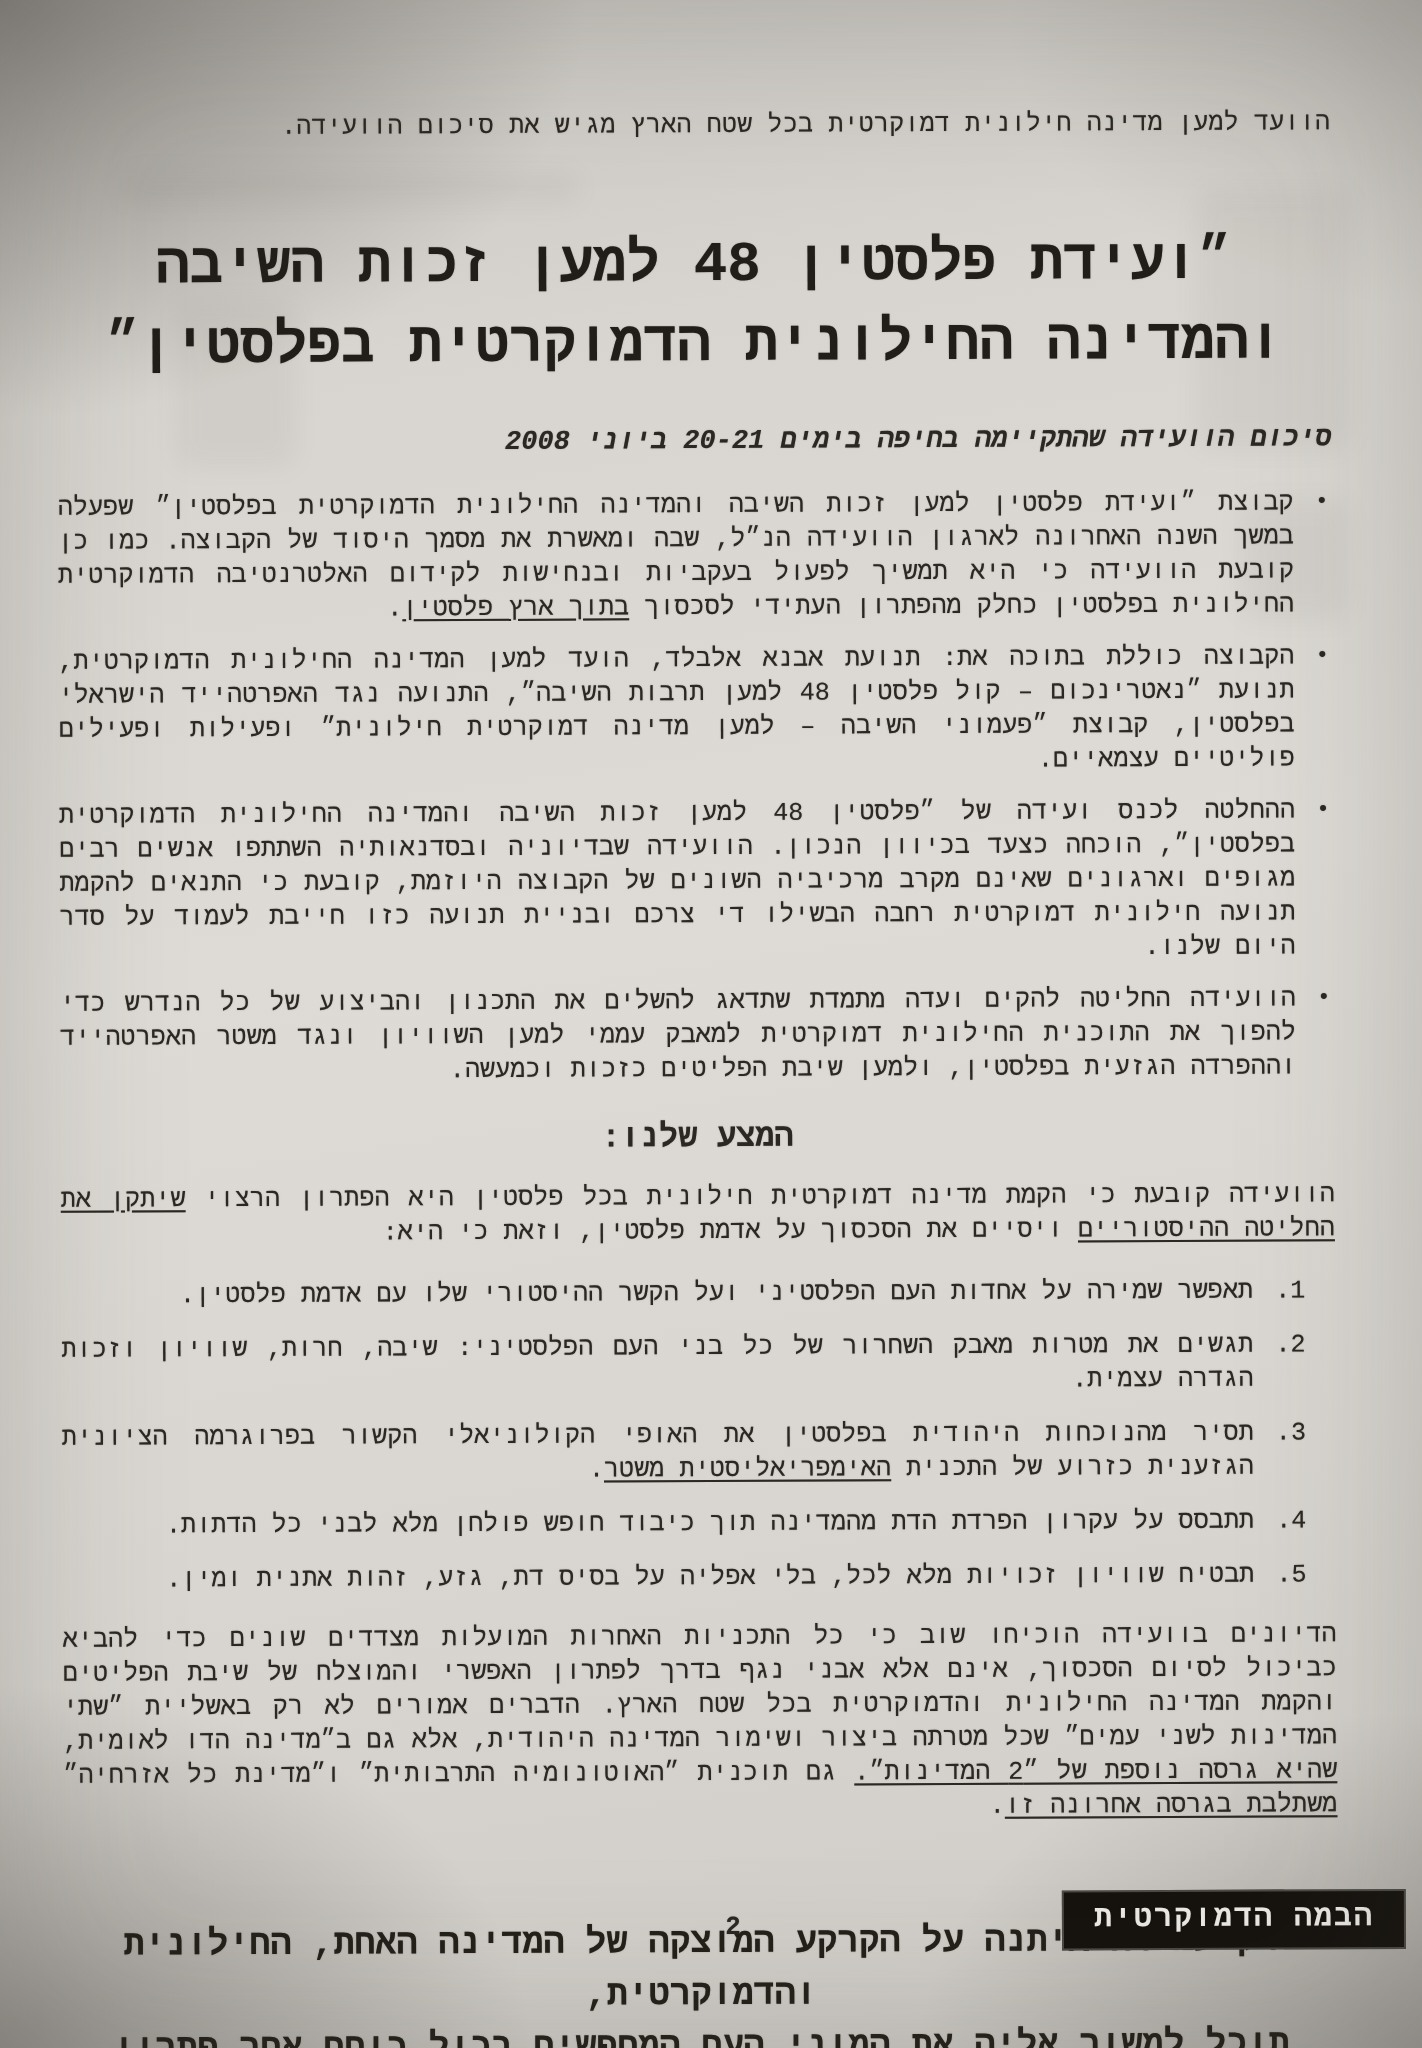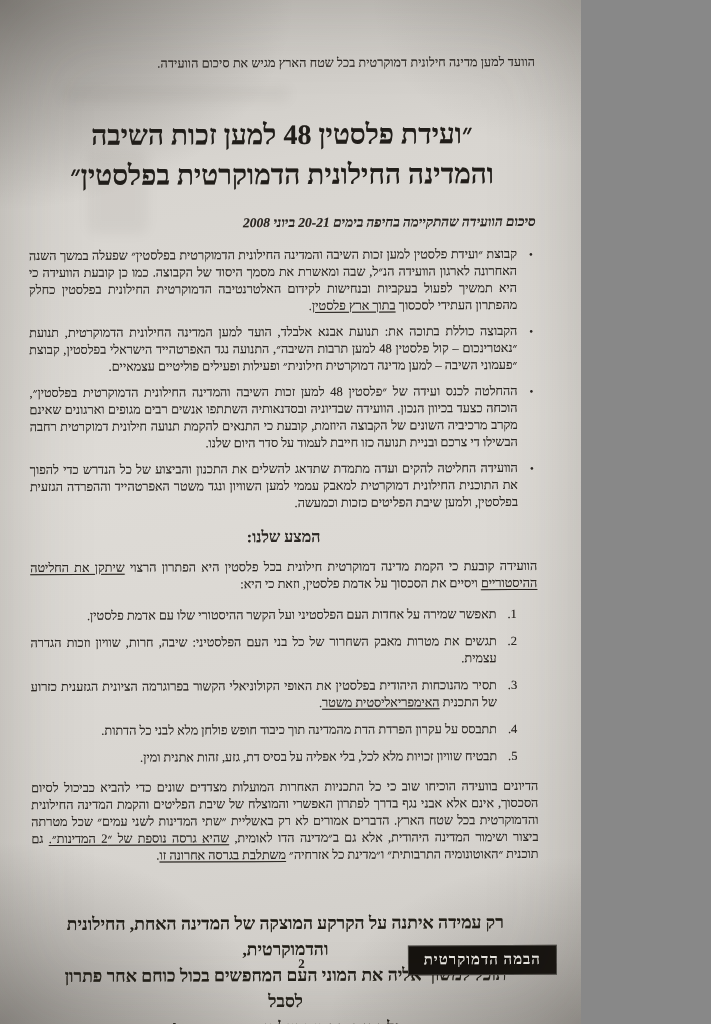--- a/index.html
+++ b/index.html
@@ -1,18 +1,18 @@
 <!DOCTYPE html>
 <html lang="he"><head>
 <meta charset="utf-8">
 <style>
   html,body{margin:0;padding:0;background:#888;}
   .photo{
-    position:relative;width:581px;height:1024px;overflow:hidden;
-    font-family:Liberation Serif, serif;
+    position:relative;width:711px;height:1024px;overflow:hidden;
+    font-family:Liberation Mono, monospace;
     background:
       radial-gradient(ellipse 420px 300px at 0% 0%, rgba(52,48,44,0.42), transparent 70%),
       radial-gradient(ellipse 300px 220px at 100% 0%, rgba(52,48,44,0.16), transparent 70%),
       radial-gradient(ellipse 380px 260px at 0% 100%, rgba(52,48,44,0.38), transparent 70%),
       radial-gradient(ellipse 360px 240px at 100% 100%, rgba(52,48,44,0.30), transparent 70%),
       linear-gradient(172deg,#c7c4bf 0%,#d8d5d0 18%,#dedbd6 45%,#d9d6d1 72%,#cfccc7 100%);
   }
   .vignette{position:absolute;inset:0;pointer-events:none;
     box-shadow:inset 0 0 90px rgba(60,55,48,0.25);}
   .ghost{position:absolute;background:rgba(95,90,82,0.9);filter:blur(6px);opacity:.07;border-radius:8px;pointer-events:none;}
@@ -34,21 +34,21 @@
   .para{font-size:12.6px;line-height:17px;text-align:justify;margin:13px 0 0 0;}
   .numlist{margin:14px 10px 0 0;}
   .numrow{display:flex;gap:11px;margin:0 0 10px 0;font-size:12.6px;line-height:17px;}
   .numrow .num{flex:0 0 20px;text-align:left;}
   .numrow .ntext{text-align:justify;flex:1;}
   .closing{font-size:17.5px;line-height:1.5;font-weight:700;text-align:center;
     margin:46px 20px 0 20px;color:#232019;}
   .footer{position:absolute;left:28px;right:10px;bottom:40px;height:38px;}
   .pagenum{position:absolute;left:50%;top:10px;transform:translateX(-50%);
     font-size:13px;font-weight:700;}
-  .stamp{position:absolute;right:16px;top:0;background:#16130f;color:#ebe9e4;
+  .stamp{position:absolute;right:0;top:0;background:#16130f;color:#ebe9e4;
     font-size:15px;font-weight:700;padding:6px 16px 7px 16px;letter-spacing:1px;
     box-shadow:0 0 0 1px rgba(240,238,232,0.25) inset;}
 </style>
 </head>
 <body>
 
 <div class="photo">
   <div class="ghost" style="left:60px;top:86px;width:230px;height:16px;"></div>
   <div class="ghost" style="left:598px;top:95px;width:78px;height:130px;"></div>
   <div class="ghost" style="left:88px;top:150px;width:60px;height:84px;"></div>

